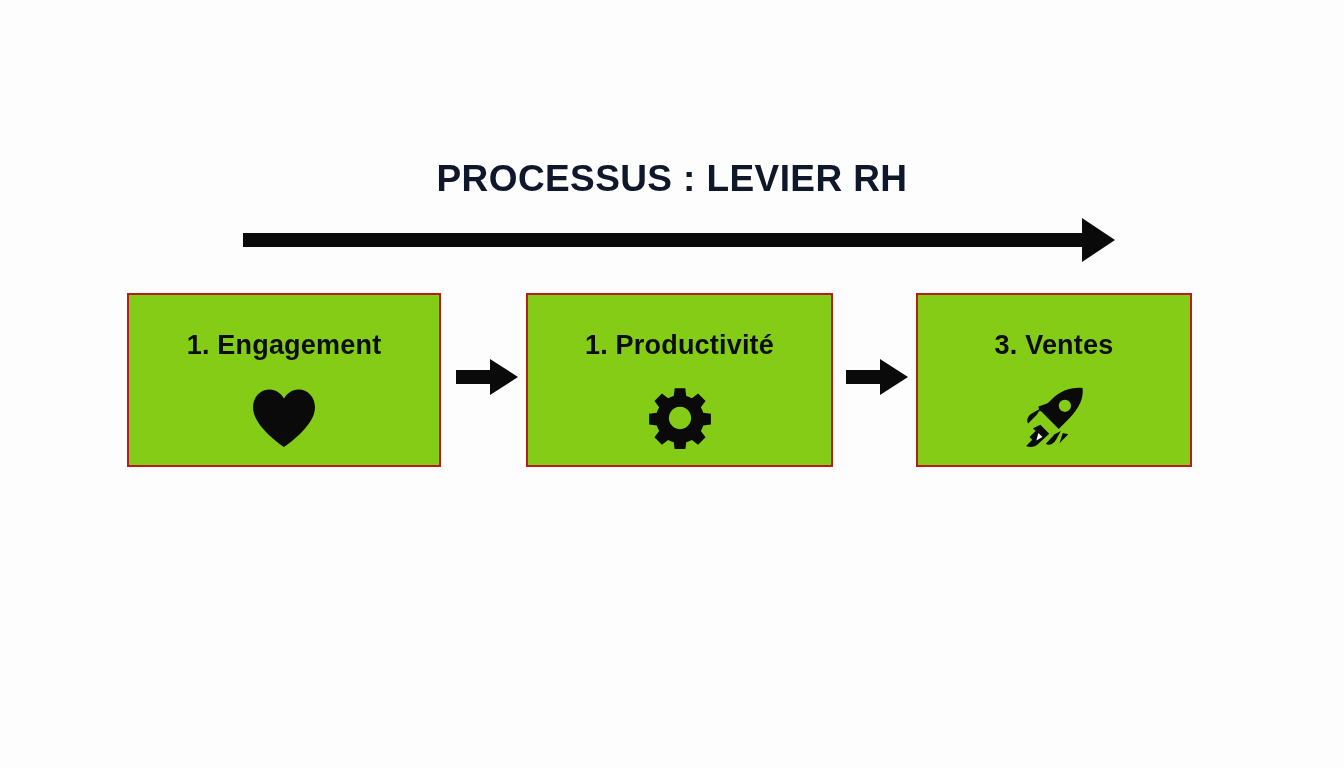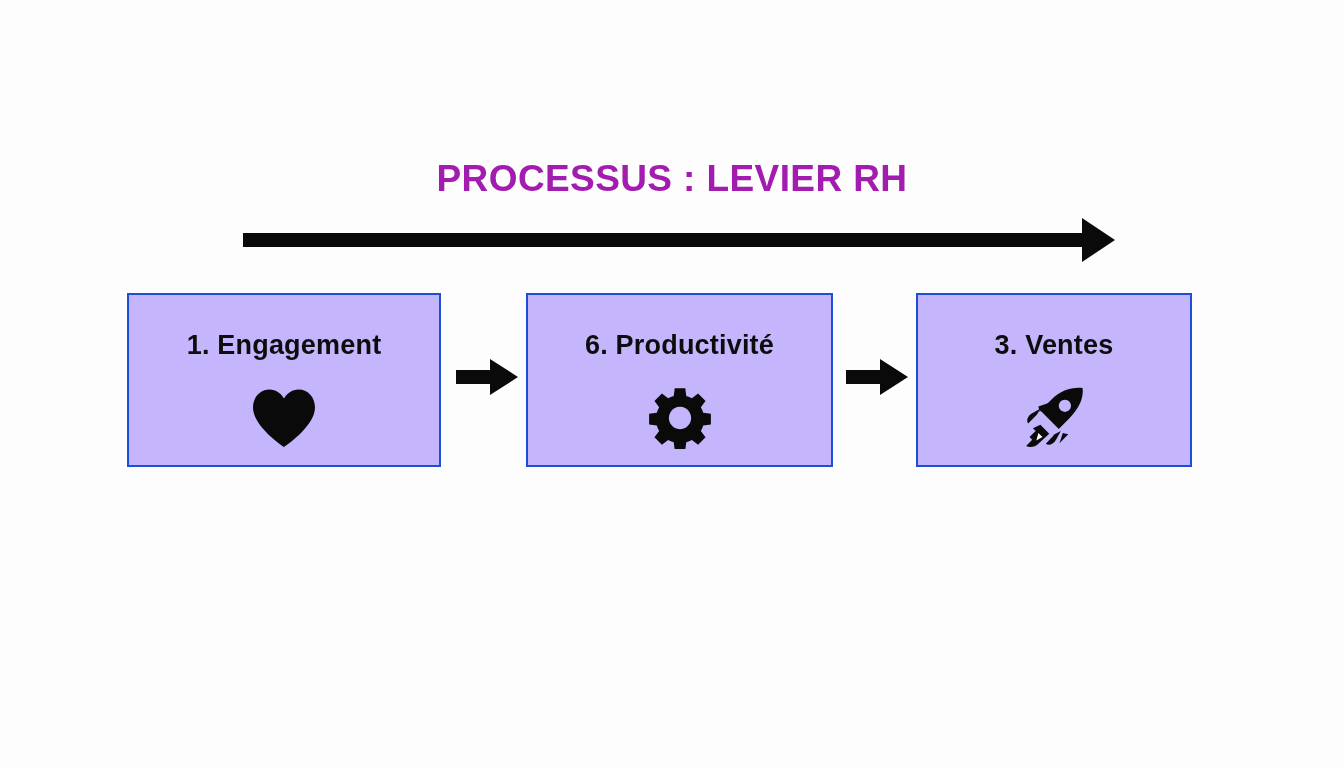--- a/index.html
+++ b/index.html
@@ -25,21 +25,21 @@
   
   .title {
     position: absolute;
     left: 0;
     top: 156px;
     width: 1344px;
     text-align: center;
     font-size: 37px;
     font-weight: bold;
     letter-spacing: 0.4px;
-    color: #a21caf;
+    color: #0f172a;
     line-height: 46px;
     white-space: nowrap;
   }
 
   
   .progress-arrow {
     position: absolute;
     left: 243px;
     top: 216px;
     width: 872px;
@@ -49,22 +49,22 @@
     display: block;
     width: 872px;
     height: 48px;
   }
 
   
   .step-box {
     position: absolute;
     top: 293px;
     height: 174px;
-    background: #c4b5fd;
-    border: 2px solid #1d4ed8;
+    background: #84cc16;
+    border: 2px solid #b91c1c;
     box-sizing: border-box;
   }
   #step-box-0 { left: 127px; width: 314px; }
   #step-box-1 { left: 526px; width: 307px; }
   #step-box-2 { left: 916px; width: 276px; }
 
   .step-label {
     position: absolute;
     top: 33px;
     width: 100%;
@@ -126,21 +126,21 @@
     </div>
   </div>
 
   <div class="connector" id="connector-0">
     <svg viewBox="0 0 62 38" xmlns="http://www.w3.org/2000/svg" aria-hidden="true">
       <path d="M0 12 L34 12 L34 1 L62 19 L34 37 L34 26 L0 26 Z" fill="#0a0a0a"></path>
     </svg>
   </div>
 
   <div class="step-box" id="step-box-1">
-    <div class="step-label">6. Productivité</div>
+    <div class="step-label">1. Productivité</div>
     <div class="step-icon">
       <svg width="62" height="62" viewBox="0 0 100 100" xmlns="http://www.w3.org/2000/svg" aria-hidden="true">
         <path fill="#0a0a0a" fill-rule="evenodd" d="M41.5 2 h17 l1.6 12.4 a37 37 0 0 1 9.1 3.8 l10 -7.6 l12 12 l-7.6 10 a37 37 0 0 1 3.8 9.1 l12.4 1.6 v17 l-12.4 1.6 a37 37 0 0 1 -3.8 9.1 l7.6 10 l-12 12 l-10 -7.6 a37 37 0 0 1 -9.1 3.8 l-1.6 12.4 h-17 l-1.6 -12.4 a37 37 0 0 1 -9.1 -3.8 l-10 7.6 l-12 -12 l7.6 -10 a37 37 0 0 1 -3.8 -9.1 l-12.4 -1.6 v-17 l12.4 -1.6 a37 37 0 0 1 3.8 -9.1 l-7.6 -10 l12 -12 l10 7.6 a37 37 0 0 1 9.1 -3.8 Z
                  M50 32 a18 18 0 1 0 0.01 0 Z"></path>
       </svg>
     </div>
   </div>
 
   <div class="connector" id="connector-1">
     <svg viewBox="0 0 62 38" xmlns="http://www.w3.org/2000/svg" aria-hidden="true">

